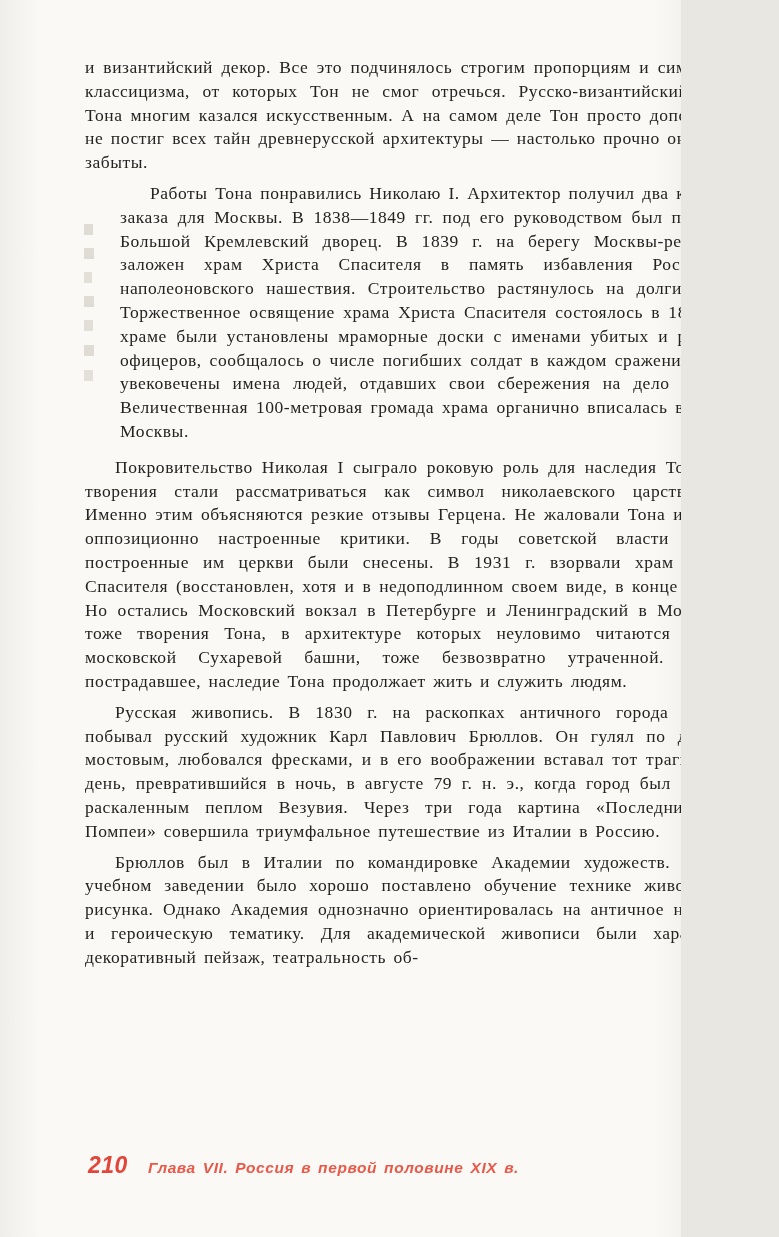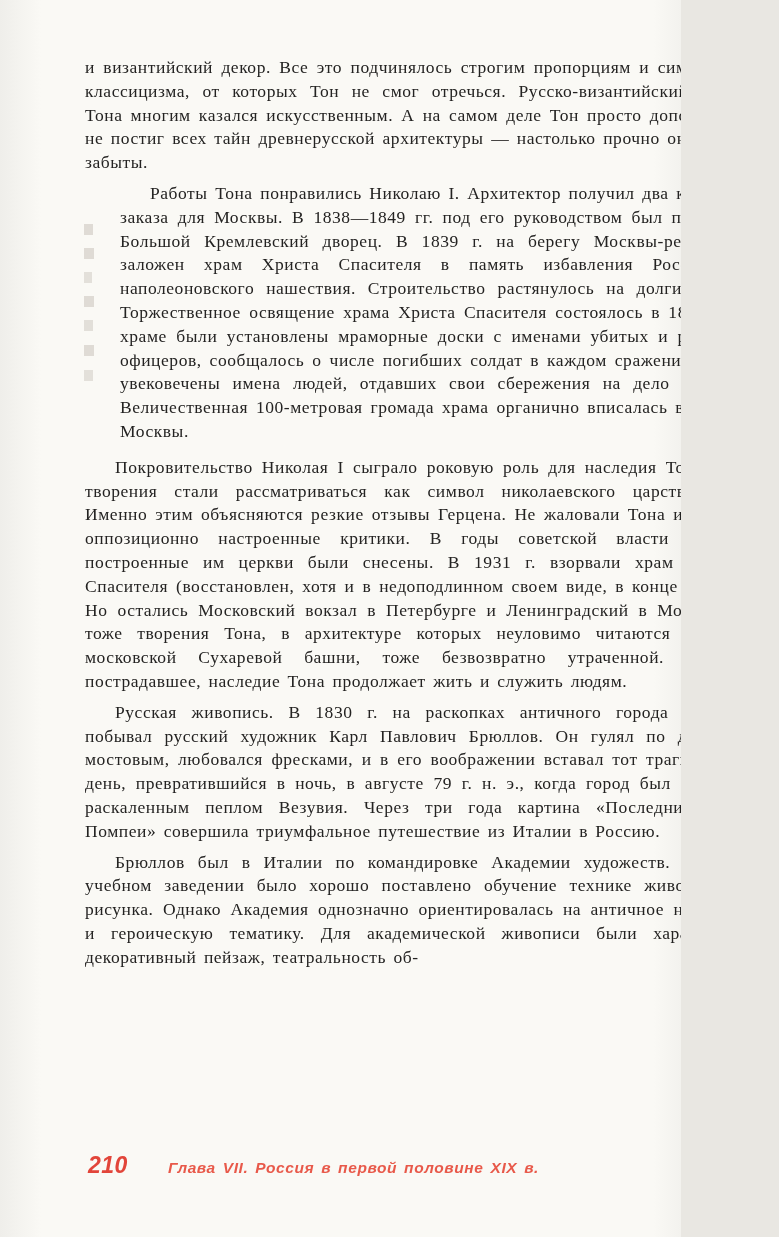--- a/index.html
+++ b/index.html
@@ -71,32 +71,31 @@
   .margin-marks .mark:nth-child(5) { top: 96px;  width: 9px;  opacity: 0.75; }
   .margin-marks .mark:nth-child(6) { top: 121px; width: 10px; }
   .margin-marks .mark:nth-child(7) { top: 146px; width: 9px;  opacity: 0.7; }
   .footer {
     position: absolute;
     left: 88px;
     top: 1152px;
     display: flex;
     align-items: baseline;
     white-space: nowrap;
-    gap: 28px;
   }
   .page-num {
     font-family: "Liberation Sans", sans-serif;
     font-weight: bold;
     font-style: italic;
     font-size: 23px;
     color: #e2453a;
     letter-spacing: 0.5px;
   }
   .chapter {
-    margin-left: 12px;
+    margin-left: 20px;
     font-family: "Liberation Sans", sans-serif;
     font-weight: bold;
     font-style: italic;
     font-size: 15.5px;
     color: #e8594a;
     letter-spacing: 0.6px;
     word-spacing: 2px;
   }
 </style>
 </head>

